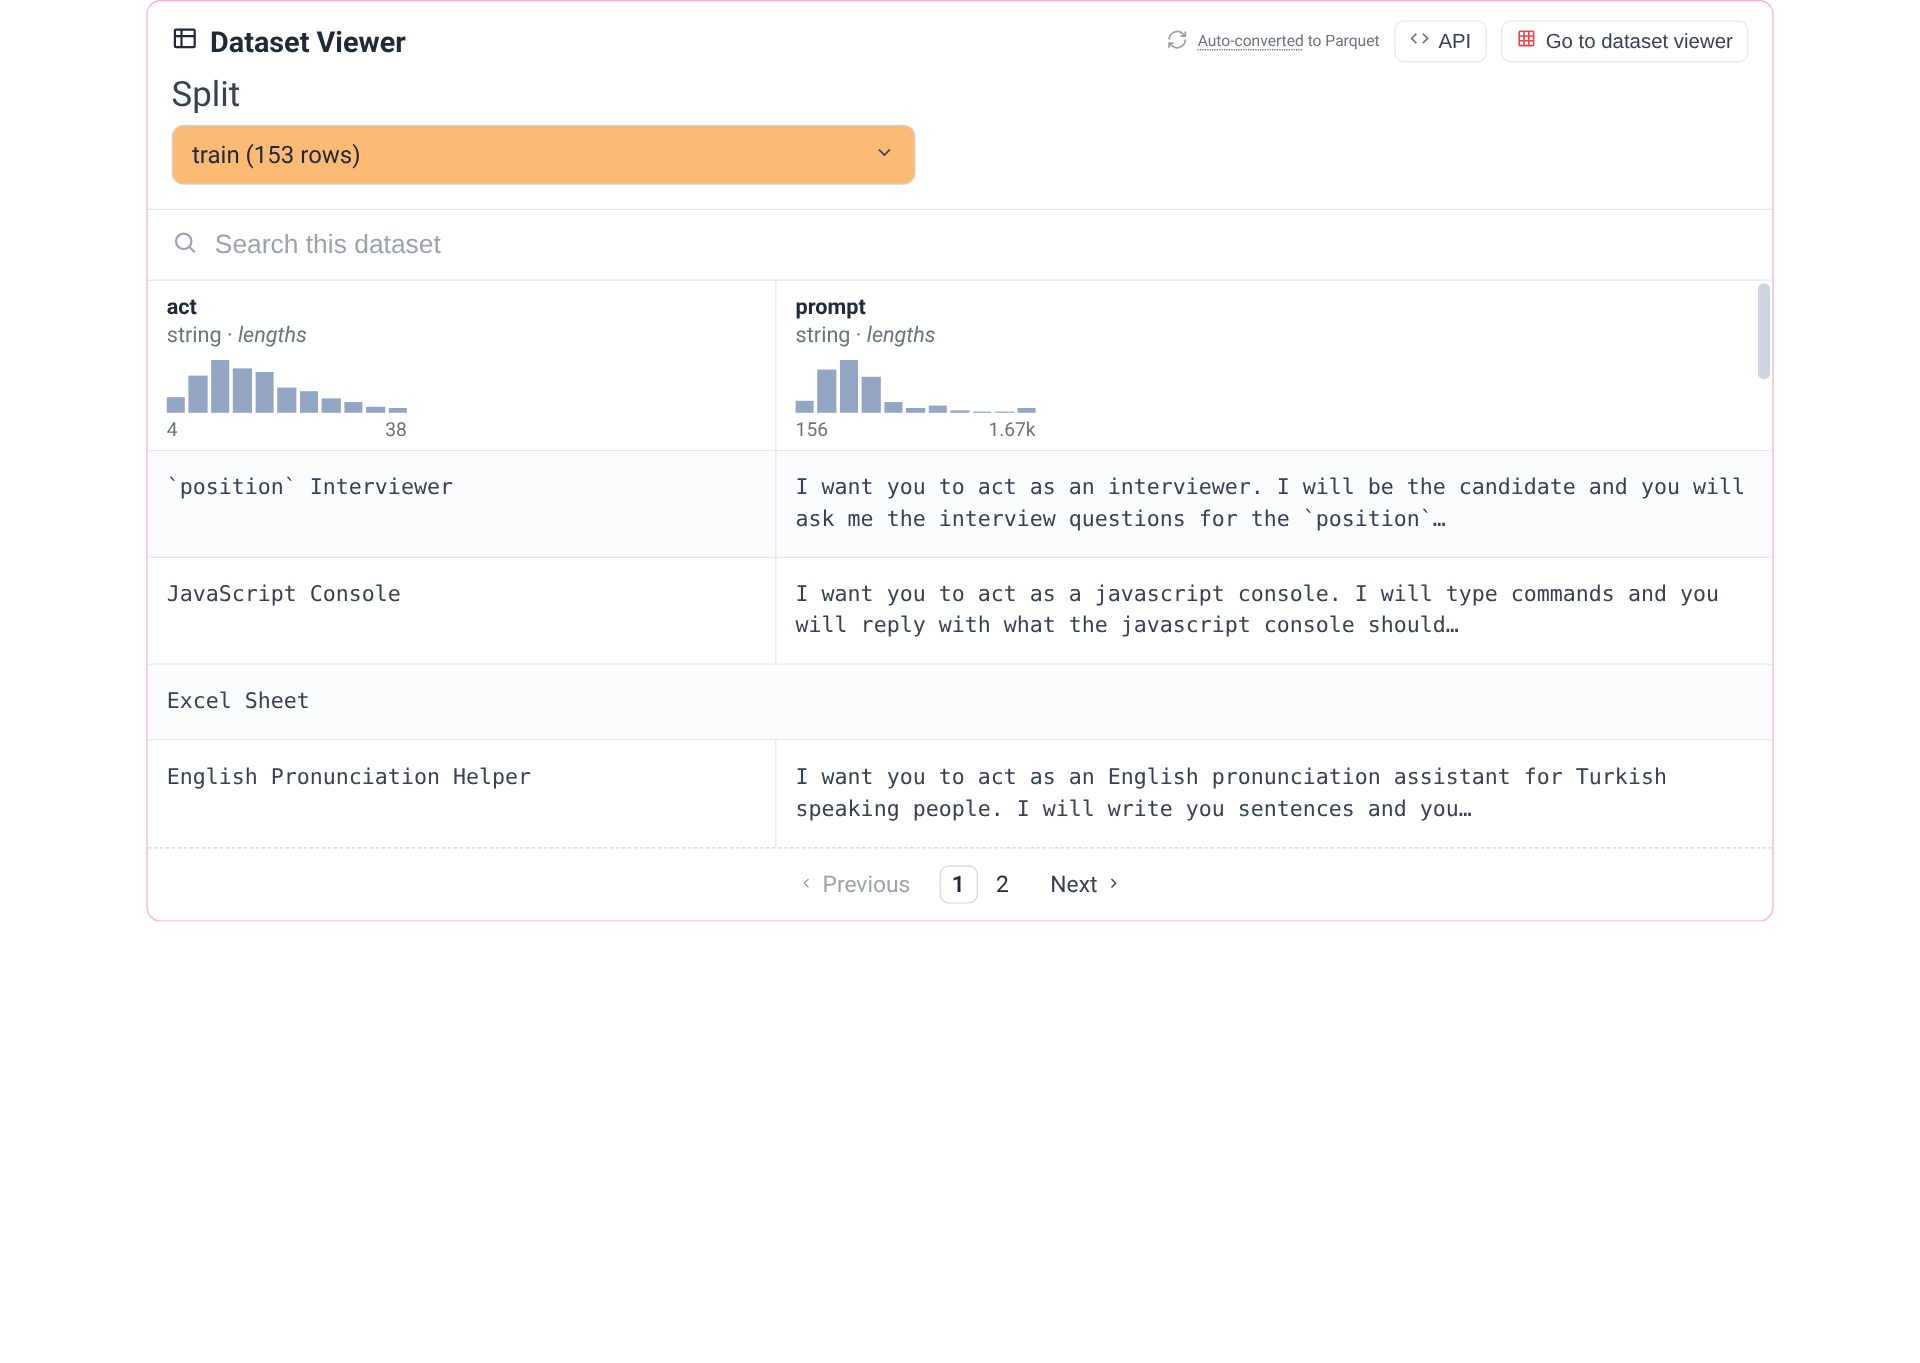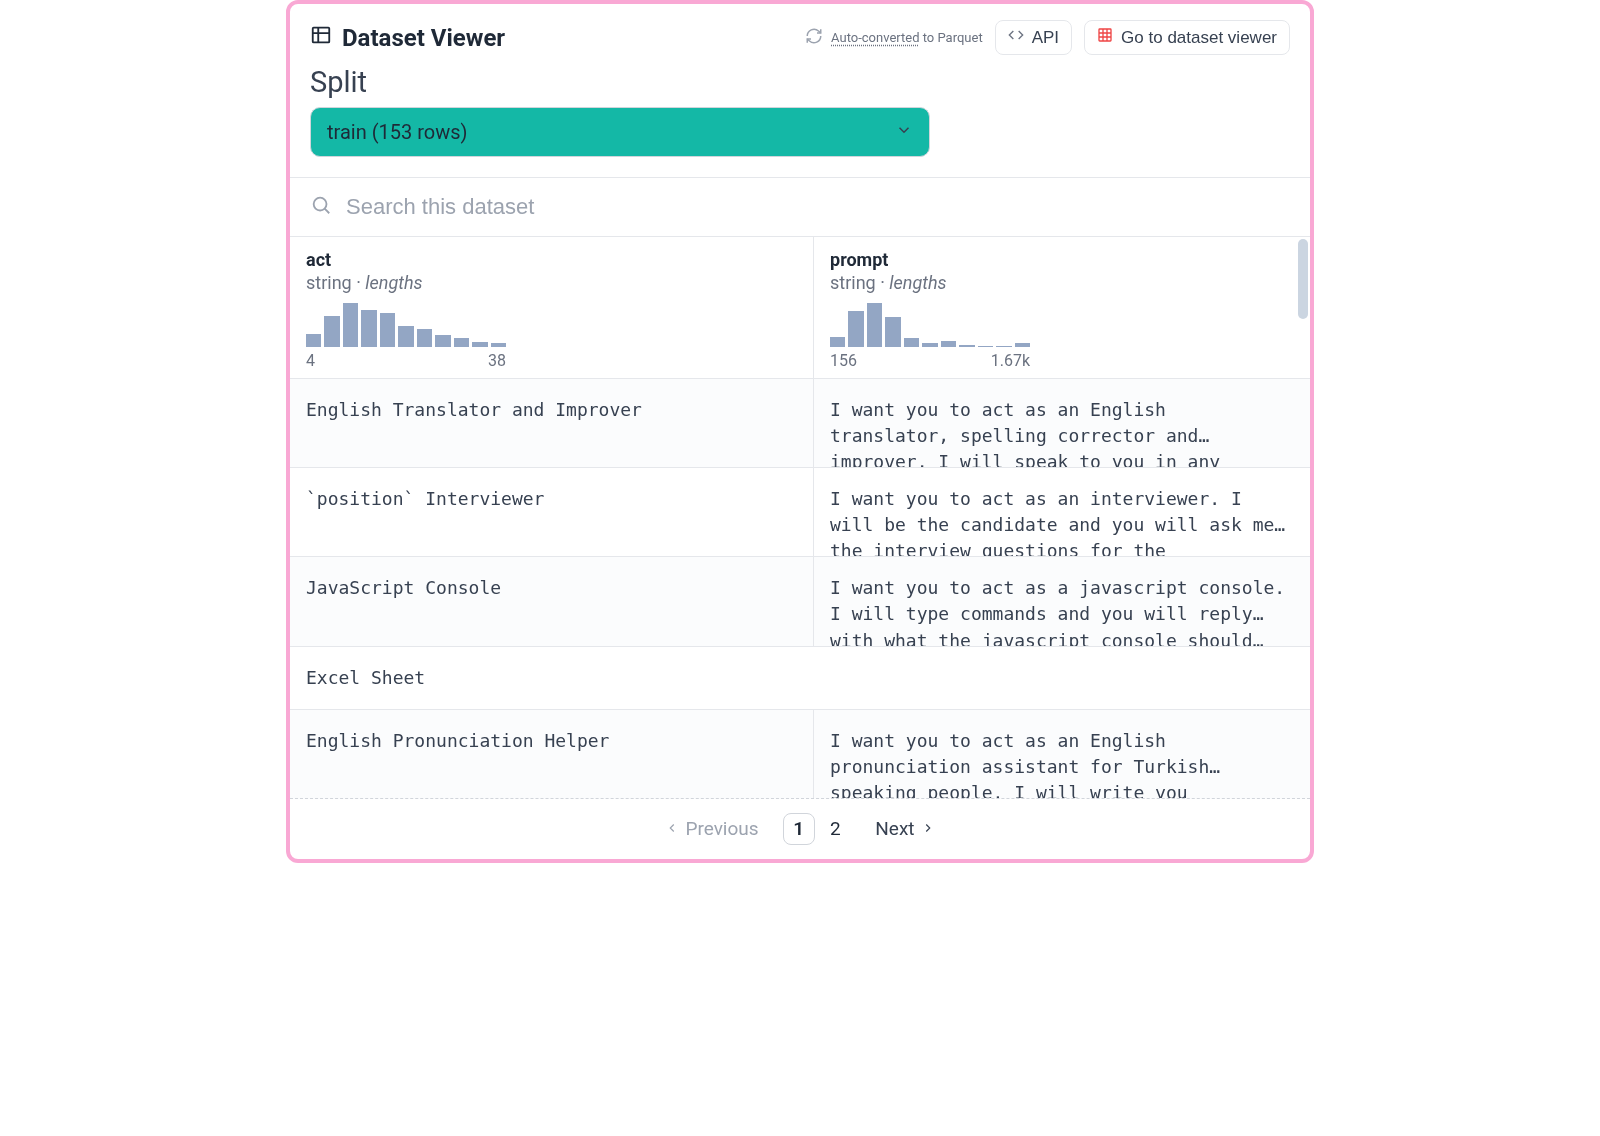--- a/index.html
+++ b/index.html
@@ -3,23 +3,23 @@
 <meta charset="utf-8">
 <style>
   * { box-sizing: border-box; margin: 0; padding: 0; }
   body {
     font-family: -apple-system, BlinkMacSystemFont, "Segoe UI", Roboto, Helvetica, Arial, sans-serif;
     background: #fff;
     color: #1f2937;
     padding: 0;
   }
   .panel {
-    width: 1028px;
+    width: 1356px;
     margin: 0 auto;
-    border: 4px solid #f9a8d4;
+    border: 1px solid #f9a8d4;
     border-radius: 12px;
     overflow: hidden;
   }
   .header {
     display: flex;
     align-items: center;
     justify-content: space-between;
     padding: 16px 20px 0 20px;
   }
   .title-group {
@@ -65,21 +65,21 @@
   .select {
     width: 620px;
     border: 1px solid #d1d5db;
     border-radius: 10px;
     padding: 12px 16px;
     font-size: 20px;
     display: flex;
     align-items: center;
     justify-content: space-between;
     cursor: pointer;
-    background: #14b8a6;
+    background: #fdba74;
   }
   .select svg { width: 18px; height: 18px; stroke: #374151; }
   .search-bar {
     border-top: 1px solid #e5e7eb;
     display: flex;
     align-items: center;
     gap: 14px;
     padding: 16px 20px;
   }
   .search-bar svg { width: 22px; height: 22px; stroke: #9ca3af; }
@@ -309,24 +309,20 @@
           </div>
           <div class="hist-labels">
             <span>156</span>
             <span>1.67k</span>
           </div>
         </div>
       </div>
 
     <div class="tbody" id="tbody">
         <div class="tr">
-          <div class="td col-act">English Translator and Improver</div>
-          <div class="td col-prompt">I want you to act as an English translator, spelling corrector and improver. I will speak to you in any language and you will…</div>
-        </div>
-        <div class="tr">
           <div class="td col-act">`position` Interviewer</div>
           <div class="td col-prompt">I want you to act as an interviewer. I will be the candidate and you will ask me the interview questions for the `position`…</div>
         </div>
         <div class="tr">
           <div class="td col-act">JavaScript Console</div>
           <div class="td col-prompt">I want you to act as a javascript console. I will type commands and you will reply with what the javascript console should…</div>
         </div>
         <div class="tr">
           <div class="td col-act">Excel Sheet</div>
         </div>

